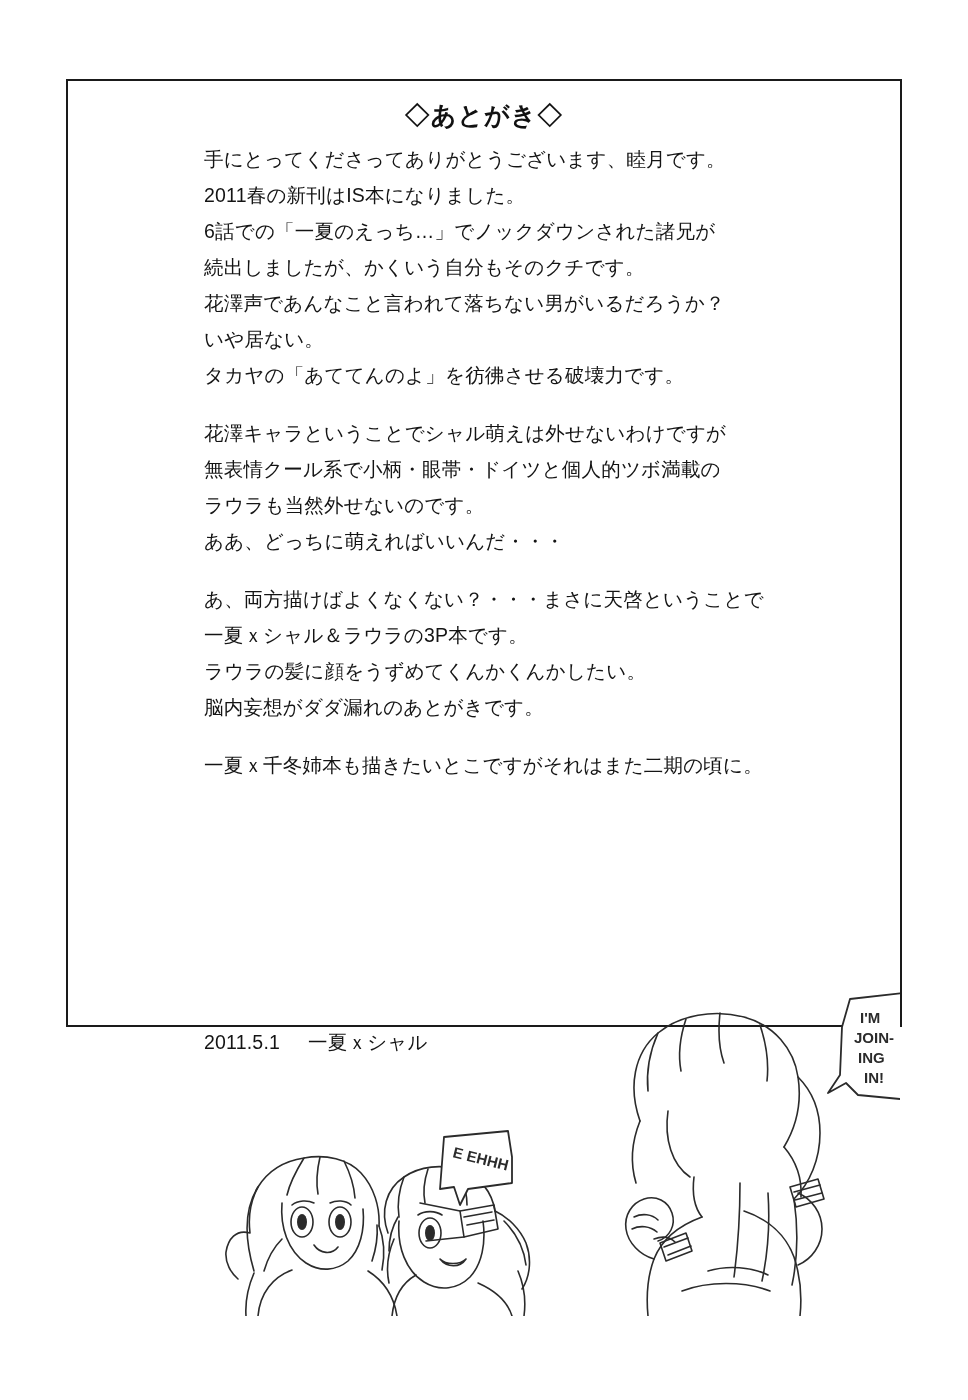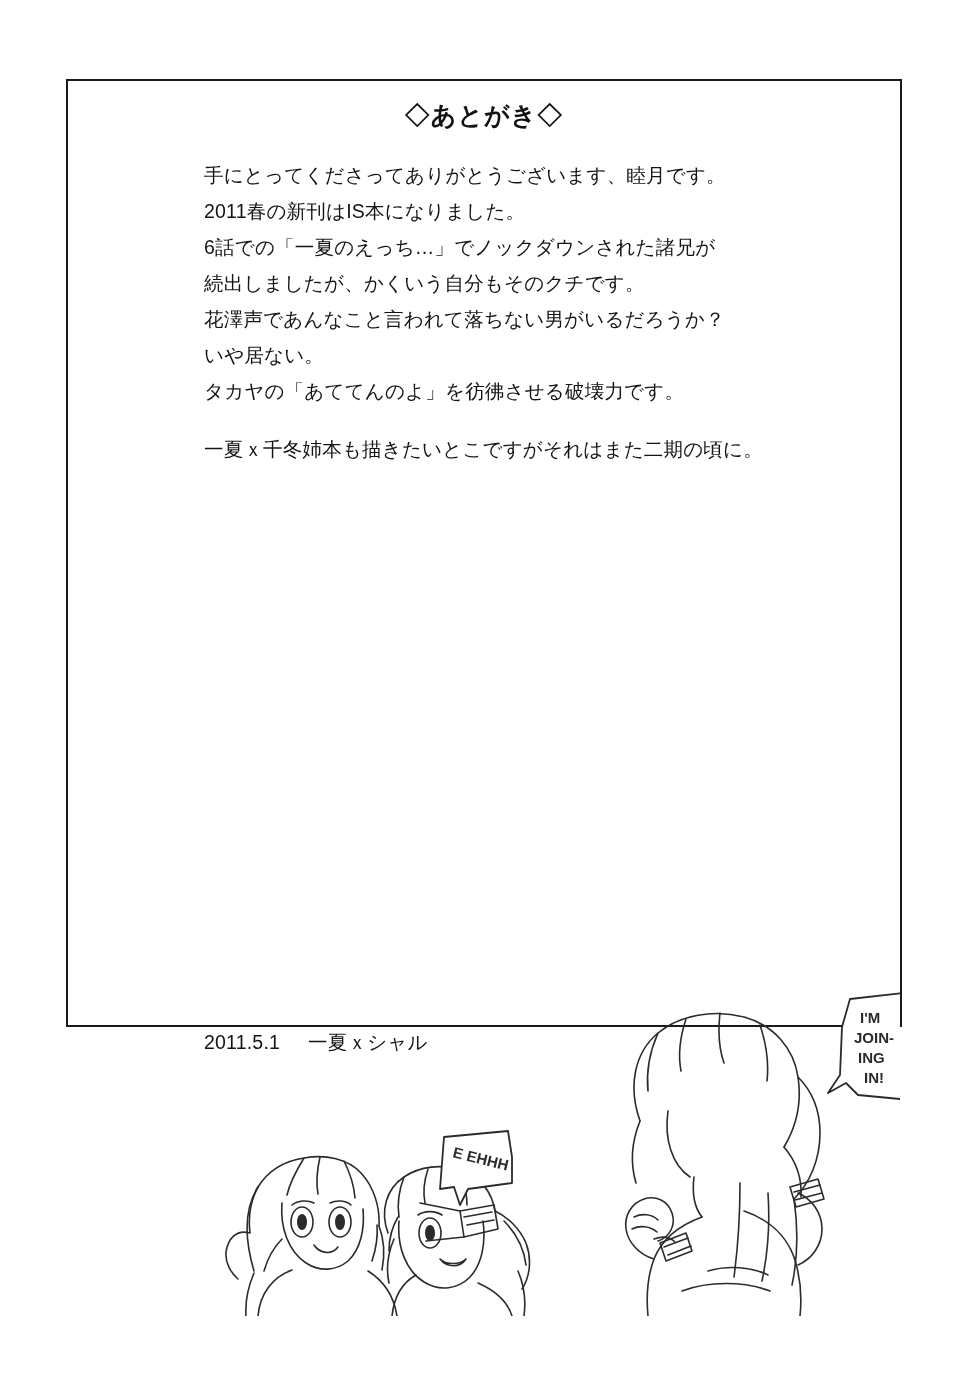--- a/index.html
+++ b/index.html
@@ -36,21 +36,21 @@
     width: 100%;
     text-align: center;
     font-size: 25px;
     font-weight: bold;
     letter-spacing: 1px;
     color: #111;
   }
   .body-text {
     position: absolute;
     left: 136px;
-    top: 76px;
+    top: 60px;
     width: 640px;
     font-size: 19.5px;
     line-height: 36px;
     color: #141414;
     letter-spacing: 0.2px;
   }
   .para {
     margin: 0 0 22px 0;
     white-space: pre-line;
   }
@@ -90,20 +90,28 @@
     <div class="afterword-title">◇あとがき◇</div>
 
     <div class="body-text">
       <p class="para">手にとってくださってありがとうございます、睦月です。
 2011春の新刊はIS本になりました。
 6話での「一夏のえっち…」でノックダウンされた諸兄が
 続出しましたが、かくいう自分もそのクチです。
 花澤声であんなこと言われて落ちない男がいるだろうか？
 いや居ない。
 タカヤの「あててんのよ」を彷彿させる破壊力です。</p>
+      <p class="para">花澤キャラということでシャル萌えは外せないわけですが
+無表情クール系で小柄・眼帯・ドイツと個人的ツボ満載の
+ラウラも当然外せないのです。
+ああ、どっちに萌えればいいんだ・・・</p>
+      <p class="para">あ、両方描けばよくなくない？・・・まさに天啓ということで
+一夏ｘシャル＆ラウラの3P本です。
+ラウラの髪に顔をうずめてくんかくんかしたい。
+脳内妄想がダダ漏れのあとがきです。</p>
       <p class="para">一夏ｘ千冬姉本も描きたいとこですがそれはまた二期の頃に。</p>
     </div>
 
     <div class="signature">
       <span class="sig-date">2011.5.1</span><span>一夏ｘシャル</span>
     </div>
 
     <div class="art">
       <svg width="832" height="345" viewBox="0 0 832 345" xmlns="http://www.w3.org/2000/svg" fill="none" stroke="#2b2b2b" stroke-width="1.6" stroke-linecap="round" stroke-linejoin="round">
 

